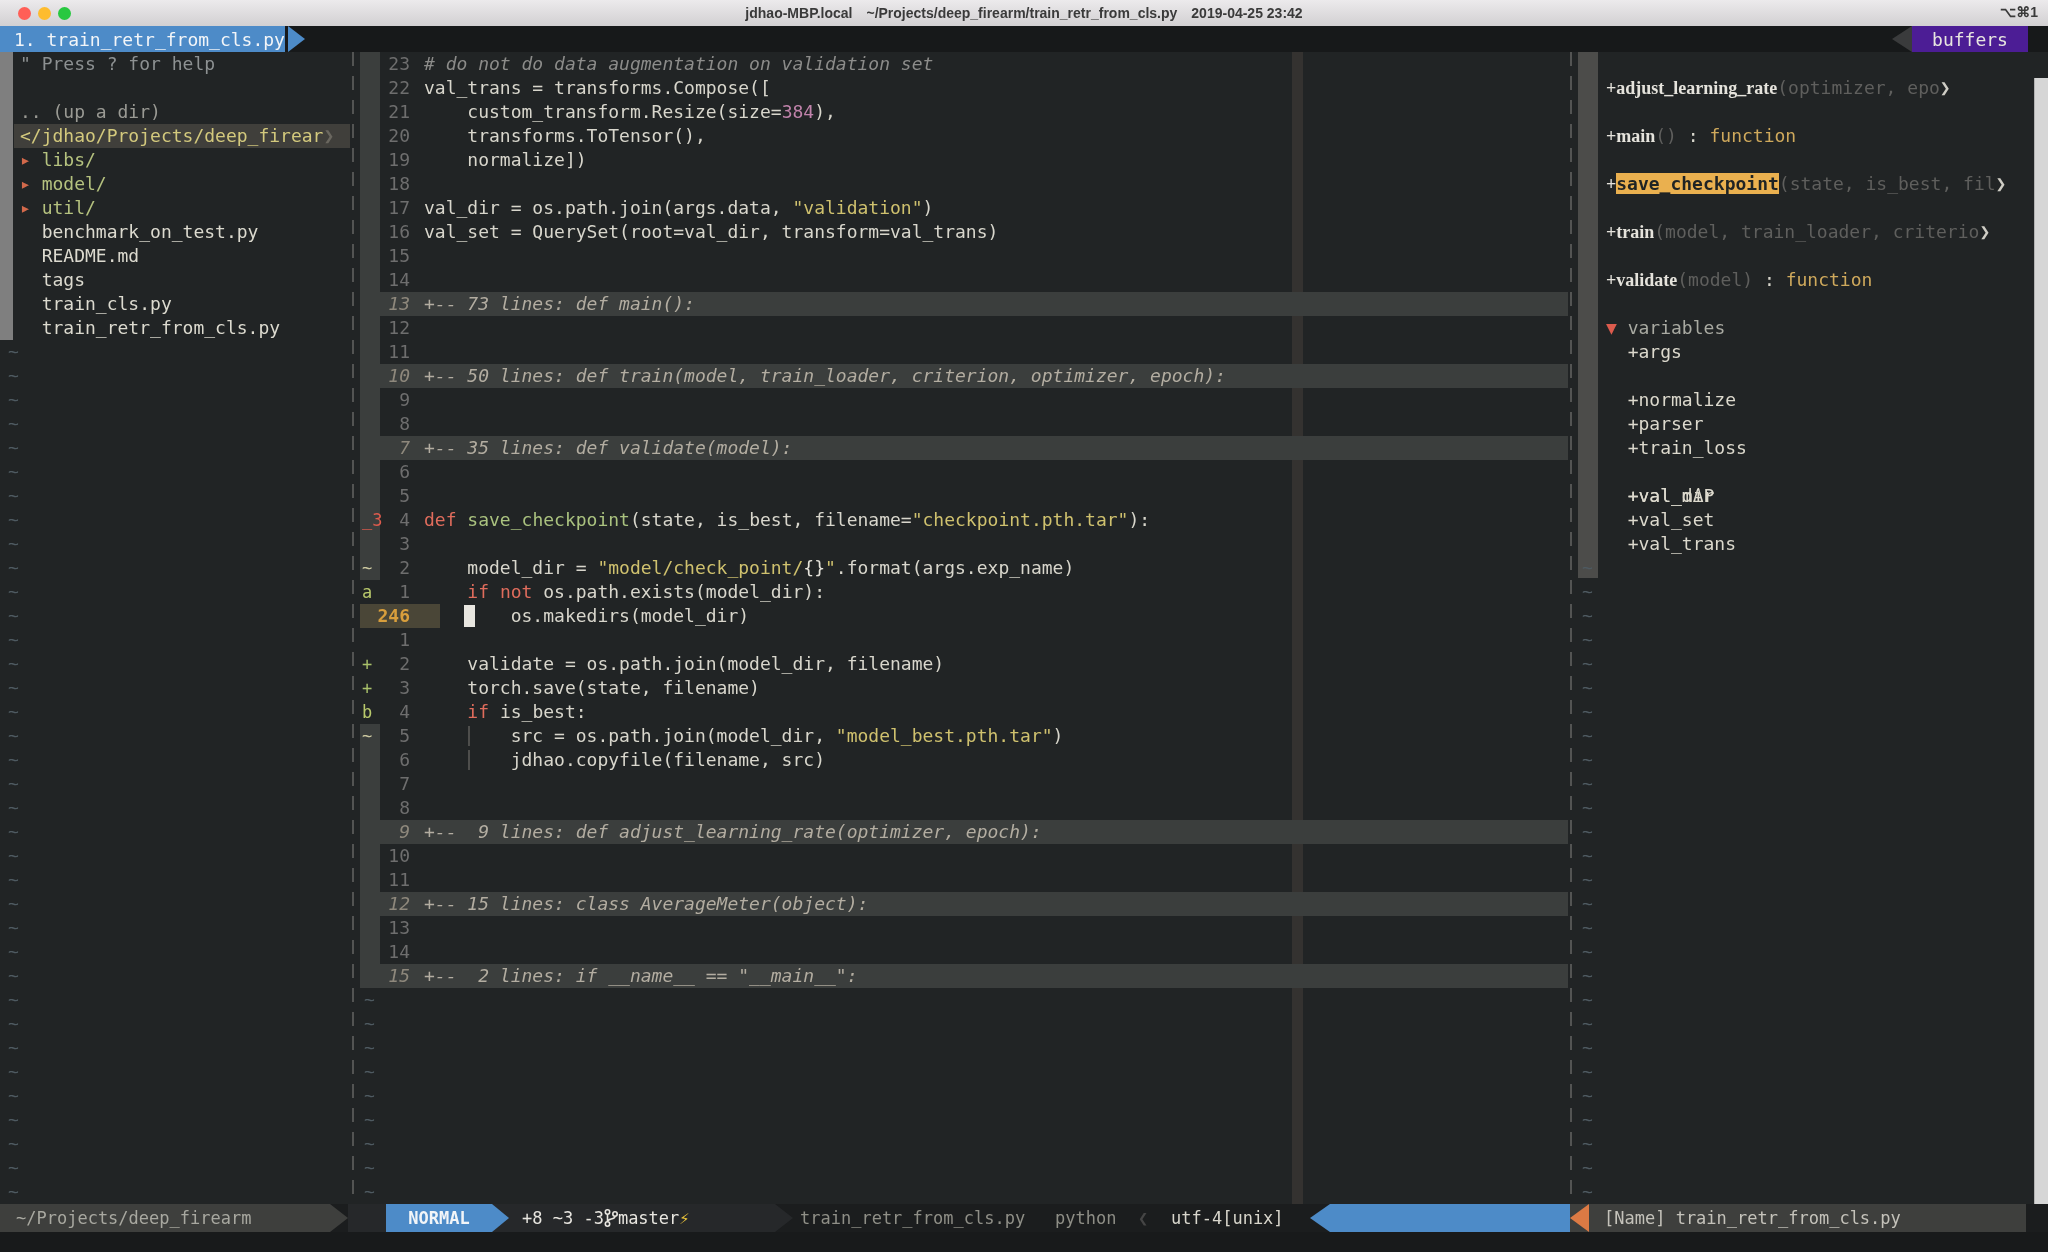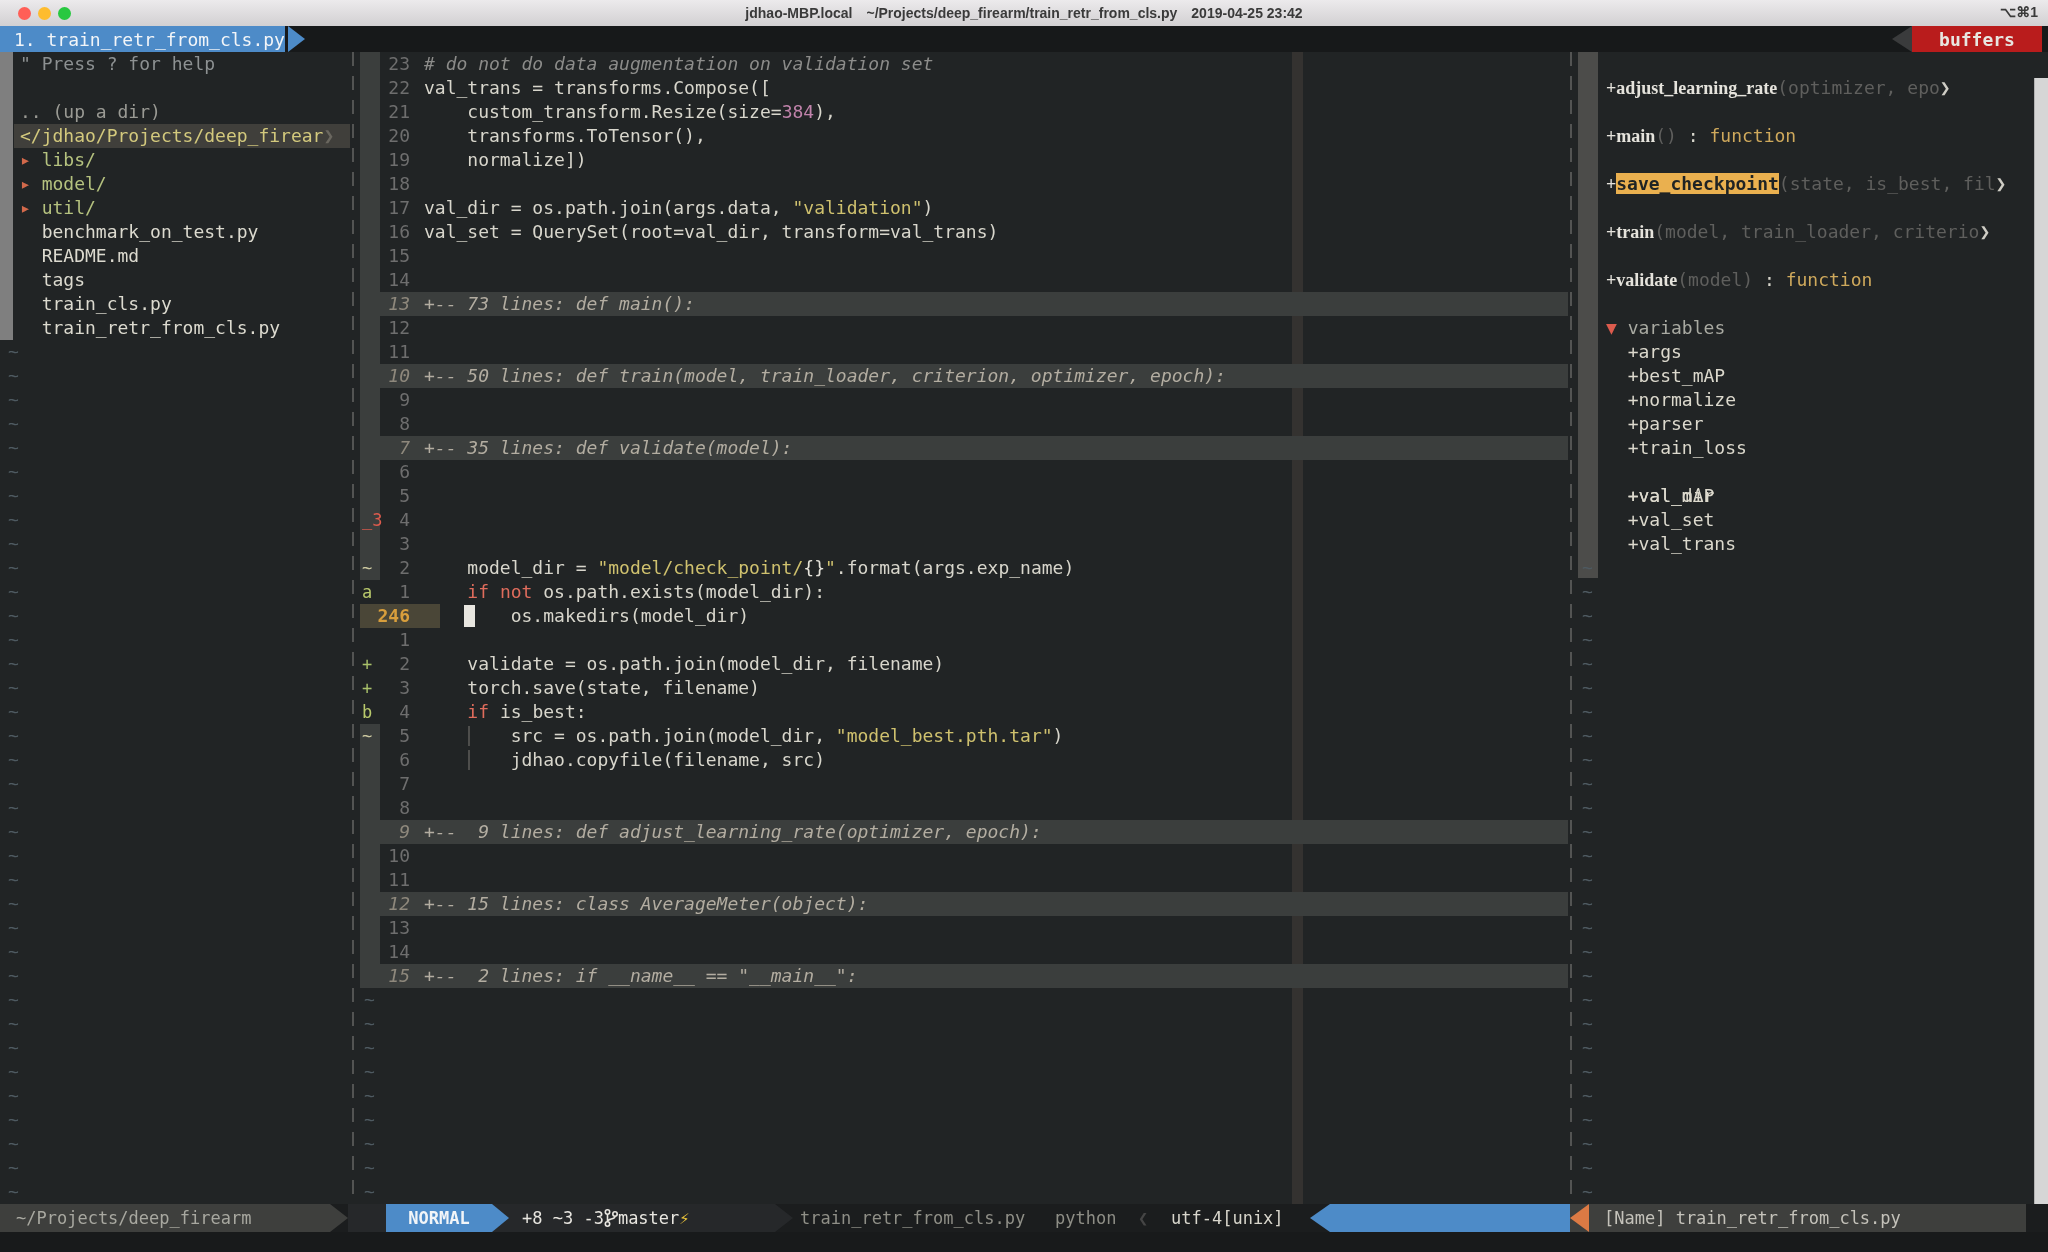--- a/index.html
+++ b/index.html
@@ -17,22 +17,22 @@
     align-items:center;justify-content:center;gap:14px;font-weight:bold;}
   #title-shortcut{position:absolute;right:10px;top:4px;font-weight:bold;}
   
   #tabline{position:absolute;left:0;top:26px;width:2048px;height:26px;background:#17191a;}
   #tab-active{position:absolute;left:0;top:0;height:26px;background:#4d8bc8;color:#f2f5f8;
     padding-left:14px;display:flex;align-items:center;}
   #tab-arrow{position:absolute;left:288px;top:0;width:0;height:0;
     border-top:13px solid transparent;border-bottom:13px solid transparent;border-left:17px solid #4d8bc8;}
   #buffers-arrow{position:absolute;left:1892px;top:0;width:0;height:0;
     border-top:13px solid transparent;border-bottom:13px solid transparent;border-right:20px solid #3a3b3c;}
-  #buffers-box{position:absolute;left:1912px;top:0;width:130px;height:26px;background:#b91c1c;
-    color:#e8e6e0;display:flex;align-items:center;justify-content:center;font-weight:bold;}
+  #buffers-box{position:absolute;left:1912px;top:0;width:116px;height:26px;background:#4c1d95;
+    color:#e8e6e0;display:flex;align-items:center;justify-content:center;}
   
   #workspace{position:absolute;left:0;top:52px;width:2048px;height:1152px;background:#212425;}
   .pane{position:absolute;top:0;height:1152px;overflow:hidden;}
   #nerdtree{left:0;width:350px;}
   #codepane{left:360px;width:1208px;}
   #tagbar{left:1578px;width:456px;}
   .vsep{position:absolute;top:0;width:2px;height:1152px;
     background:repeating-linear-gradient(180deg,#535453 0px,#535453 14px,transparent 14px,transparent 24px);}
   #sep1{left:352px;} #sep2{left:1570px;}
   .row{position:absolute;left:0;width:100%;height:24px;line-height:24px;white-space:pre;}
@@ -202,21 +202,21 @@
         <div class="row" style="top: 216px;"><div class="num">14</div><div class="ctext"></div></div>
         <div class="row foldbg" style="top: 240px;"><div class="num it">13</div><div class="ctext"><span class="tk-fold">+-- 73 lines: def main():</span></div></div>
         <div class="row" style="top: 264px;"><div class="num">12</div><div class="ctext"></div></div>
         <div class="row" style="top: 288px;"><div class="num">11</div><div class="ctext"></div></div>
         <div class="row foldbg" style="top: 312px;"><div class="num it">10</div><div class="ctext"><span class="tk-fold">+-- 50 lines: def train(model, train_loader, criterion, optimizer, epoch):</span></div></div>
         <div class="row" style="top: 336px;"><div class="num">9</div><div class="ctext"></div></div>
         <div class="row" style="top: 360px;"><div class="num">8</div><div class="ctext"></div></div>
         <div class="row foldbg" style="top: 384px;"><div class="num it">7</div><div class="ctext"><span class="tk-fold">+-- 35 lines: def validate(model):</span></div></div>
         <div class="row" style="top: 408px;"><div class="num">6</div><div class="ctext"></div></div>
         <div class="row" style="top: 432px;"><div class="num">5</div><div class="ctext"></div></div>
-        <div class="row" style="top: 456px;"><div class="num">4</div><div class="sign" style="color: rgb(220, 91, 77);">_3</div></div>
+        <div class="row" style="top: 456px;"><div class="num">4</div><div class="sign" style="color: rgb(220, 91, 77);">_3</div><div class="ctext"><span class="tk-kw">def</span><span class="tk-tx"> </span><span class="tk-fn">save_checkpoint</span><span class="tk-tx">(state, is_best, filename=</span><span class="tk-st">"checkpoint.pth.tar"</span><span class="tk-tx">):</span></div></div>
         <div class="row" style="top: 480px;"><div class="num">3</div><div class="ctext"></div></div>
         <div class="row" style="top: 504px;"><div class="num">2</div><div class="sign" style="color: rgb(204, 200, 160);">~</div><div class="ctext"><span class="tk-tx">    model_dir = </span><span class="tk-st">"model/check_point/</span><span class="tk-fm">{}</span><span class="tk-st">"</span><span class="tk-tx">.format(args.exp_name)</span></div></div>
         <div class="row" style="top: 528px;"><div class="num">1</div><div class="sign" style="color: rgb(185, 201, 108);">a</div><div class="ctext"><span class="tk-tx">    </span><span class="tk-kw">if</span><span class="tk-tx"> </span><span class="tk-kw">not</span><span class="tk-tx"> os.path.exists(model_dir):</span></div></div>
         <div class="row" style="top: 552px;"><div class="numbox"></div><div class="num cur">246</div><div class="ctext"><span class="tk-tx">        os.makedirs(model_dir)</span></div><div class="cursor" style="left: 104px;"></div></div>
         <div class="row" style="top: 576px;"><div class="num">1</div><div class="ctext"></div></div>
         <div class="row" style="top: 600px;"><div class="num">2</div><div class="sign" style="color: rgb(169, 193, 106);">+</div><div class="ctext"><span class="tk-tx">    validate = os.path.join(model_dir, filename)</span></div></div>
         <div class="row" style="top: 624px;"><div class="num">3</div><div class="sign" style="color: rgb(169, 193, 106);">+</div><div class="ctext"><span class="tk-tx">    torch.save(state, filename)</span></div></div>
         <div class="row" style="top: 648px;"><div class="num">4</div><div class="sign" style="color: rgb(185, 201, 108);">b</div><div class="ctext"><span class="tk-tx">    </span><span class="tk-kw">if</span><span class="tk-tx"> is_best:</span></div></div>
         <div class="row" style="top: 672px;"><div class="num">5</div><div class="sign" style="color: rgb(204, 200, 160);">~</div><div class="guide"></div><div class="ctext"><span class="tk-tx">        src = os.path.join(model_dir, </span><span class="tk-st">"model_best.pth.tar"</span><span class="tk-tx">)</span></div></div>
         <div class="row" style="top: 696px;"><div class="num">6</div><div class="guide"></div><div class="ctext"><span class="tk-tx">        jdhao.copyfile(filename, src)</span></div></div>
@@ -242,21 +242,20 @@
     <div class="vsep" id="sep2"></div>
     <div class="pane" id="tagbar">
       <div id="tag-thumb"></div>
     <div class="row" style="top: 24px;"><div class="ttext"><span class="tk-tn">+adjust_learning_rate</span><span class="tk-td">(optimizer, epo</span><span class="tk-ttr">❯</span></div></div>
         <div class="row" style="top: 72px;"><div class="ttext"><span class="tk-tn">+main</span><span class="tk-td">()</span><span class="tk-tx"> : </span><span class="tk-tfk">function</span></div></div>
         <div class="row" style="top: 120px;"><div class="ttext"><span class="tk-tn">+</span><span class="tk-thl">save_checkpoint</span><span class="tk-td">(state, is_best, fil</span><span class="tk-ttr">❯</span></div></div>
         <div class="row" style="top: 168px;"><div class="ttext"><span class="tk-tn">+train</span><span class="tk-td">(model, train_loader, criterio</span><span class="tk-ttr">❯</span></div></div>
         <div class="row" style="top: 216px;"><div class="ttext"><span class="tk-tn">+validate</span><span class="tk-td">(model)</span><span class="tk-tx"> : </span><span class="tk-tfk">function</span></div></div>
         <div class="row" style="top: 264px;"><div class="ttext"><span class="tk-ttri">▼</span><span class="tk-tvh"> variables</span></div></div>
         <div class="row" style="top: 288px;"><div class="ttext"><span class="tk-tv">  +args</span></div></div>
-        <div class="row" style="top: 312px;"><div class="ttext"><span class="tk-tv">  +best_mAP</span></div></div>
         <div class="row" style="top: 336px;"><div class="ttext"><span class="tk-tv">  +normalize</span></div></div>
         <div class="row" style="top: 360px;"><div class="ttext"><span class="tk-tv">  +parser</span></div></div>
         <div class="row" style="top: 384px;"><div class="ttext"><span class="tk-tv">  +train_loss</span></div></div>
         <div class="row" style="top: 408px; margin-top: 24px;"><div class="ttext"><span class="tk-tv">  +val_dir</span></div></div>
         <div class="row" style="top: 432px;"><div class="ttext"><span class="tk-tv">  +val_mAP</span></div></div>
         <div class="row" style="top: 456px;"><div class="ttext"><span class="tk-tv">  +val_set</span></div></div>
         <div class="row" style="top: 480px;"><div class="ttext"><span class="tk-tv">  +val_trans</span></div></div>
         <div class="row" style="top: 504px;"><span class="tilde" style="position: absolute; left: 4px;">~</span></div>
         <div class="row" style="top: 528px;"><span class="tilde" style="position: absolute; left: 4px;">~</span></div>
         <div class="row" style="top: 552px;"><span class="tilde" style="position: absolute; left: 4px;">~</span></div>

